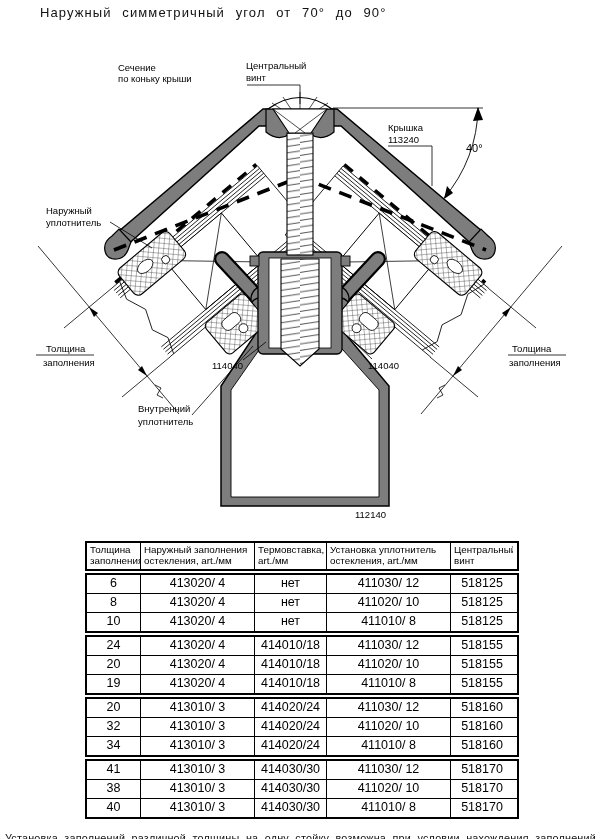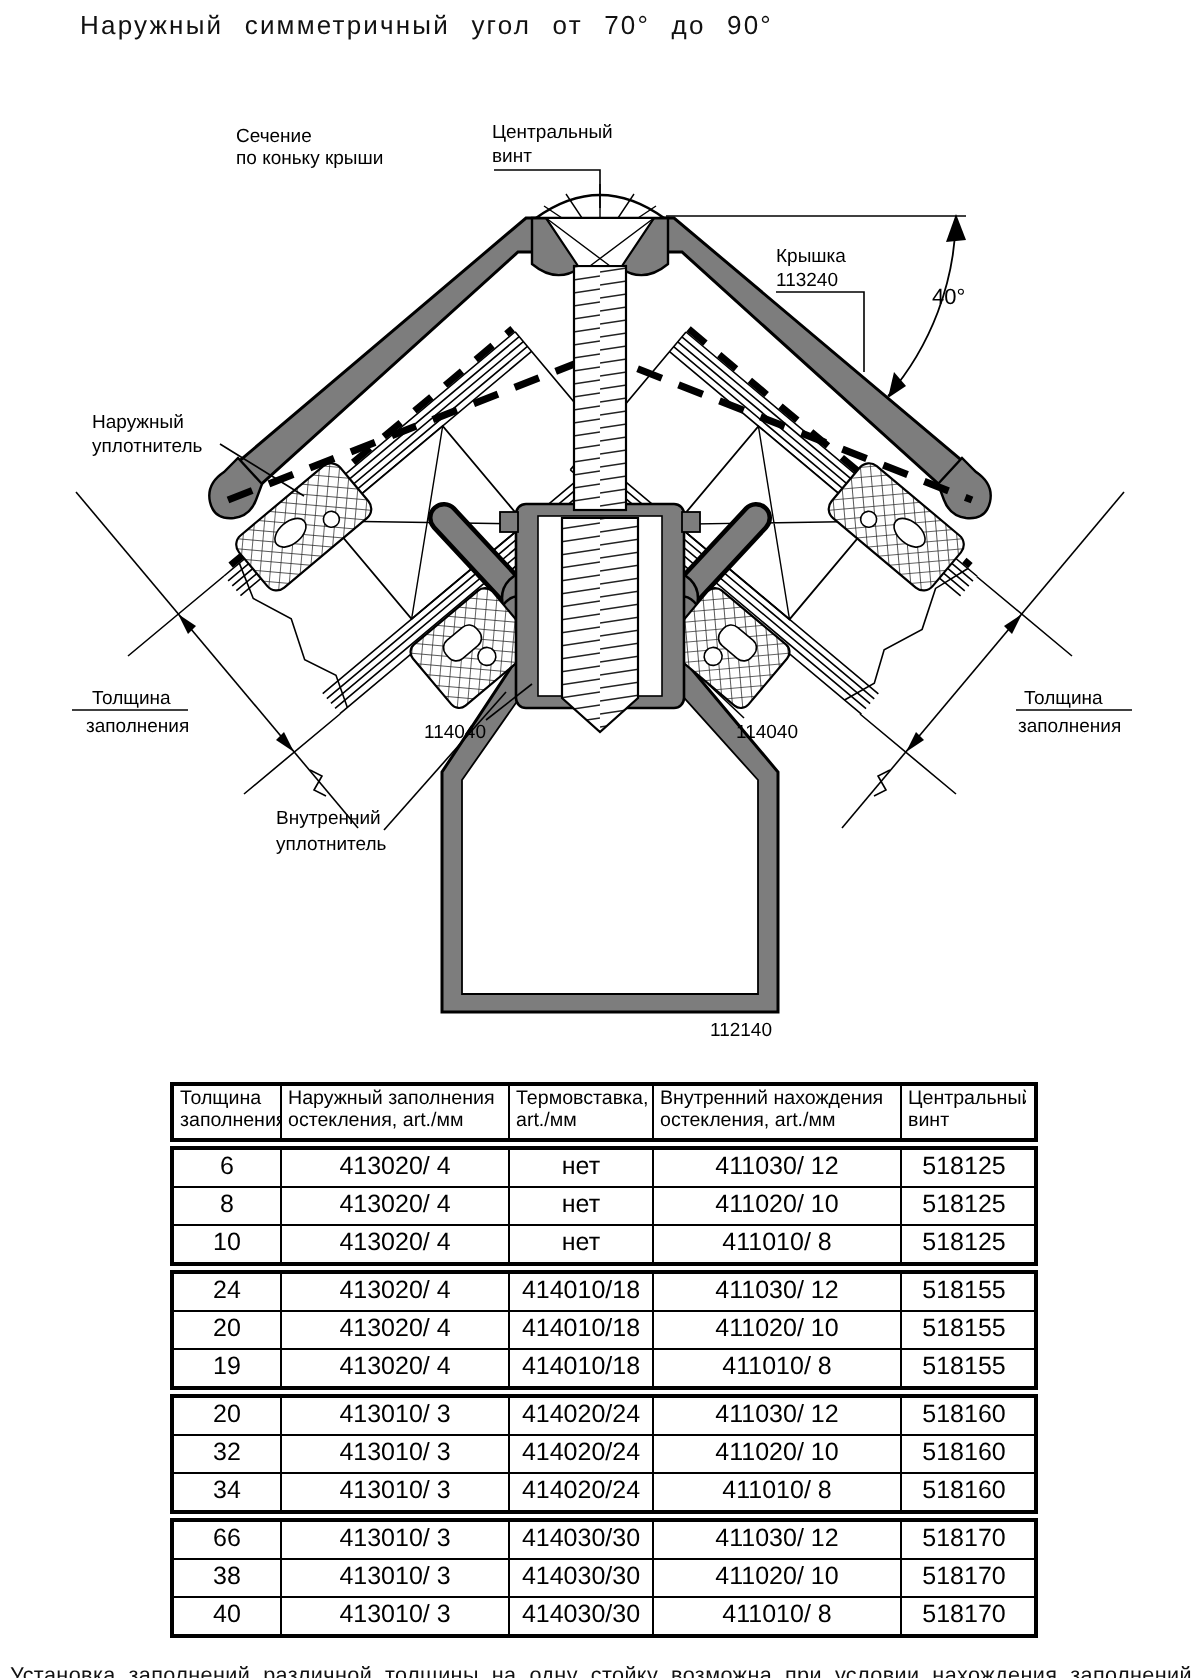--- a/index.html
+++ b/index.html
@@ -180,21 +180,21 @@
         </div>
         <div class="tcell th">
           <div>Наружный заполнения</div>
           <div>остекления, art./мм</div>
         </div>
         <div class="tcell th">
           <div>Термовставка,</div>
           <div>art./мм</div>
         </div>
         <div class="tcell th">
-          <div>Внутренний нахождения</div>
+          <div>Установка уплотнитель</div>
           <div>остекления, art./мм</div>
         </div>
         <div class="tcell th">
           <div>Центральный</div>
           <div>винт</div>
         </div>
       </div>
     </div>
     <div class="tbox ">
       <div class="trow">
@@ -260,21 +260,21 @@
       <div class="trow">
         <div class="tcell">34</div>
         <div class="tcell">413010/ 3</div>
         <div class="tcell">414020/24</div>
         <div class="tcell">411010/ 8</div>
         <div class="tcell">518160</div>
       </div>
     </div>
     <div class="tbox ">
       <div class="trow">
-        <div class="tcell">66</div>
+        <div class="tcell">41</div>
         <div class="tcell">413010/ 3</div>
         <div class="tcell">414030/30</div>
         <div class="tcell">411030/ 12</div>
         <div class="tcell">518170</div>
       </div>
       <div class="trow">
         <div class="tcell">38</div>
         <div class="tcell">413010/ 3</div>
         <div class="tcell">414030/30</div>
         <div class="tcell">411020/ 10</div>

